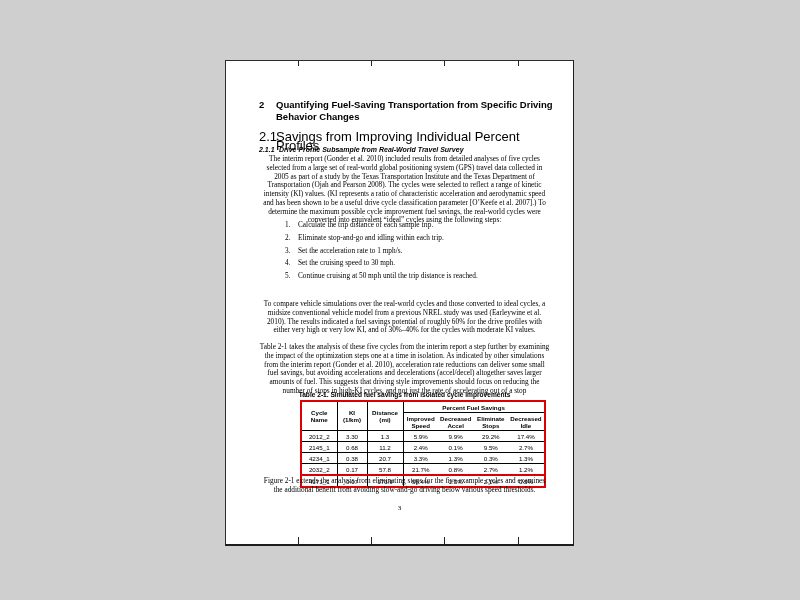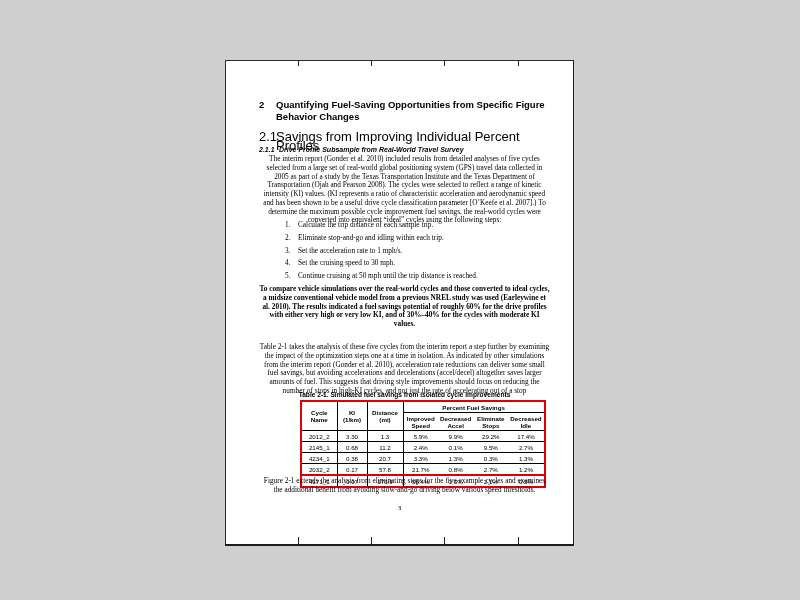--- a/index.html
+++ b/index.html
@@ -32,21 +32,21 @@
   }
   .h3 .hnum{width:20px;flex:none;}
   .para{
     position:absolute;left:33px;width:291px;
     font-size:7.3px;line-height:8.75px;color:#000;text-align:center;
   }
   .p1{top:94px;}
   .steps{position:absolute;left:33px;top:160px;width:291px;font-size:7.3px;line-height:8.7px;color:#000;}
   .step{display:flex;margin-bottom:4.1px;}
   .step .snum{width:13px;flex:none;margin-left:26px;}
-  .p2{top:224px;font-weight:bold;}
+  .p2{top:239px;}
   .p3{top:282px;}
   .tcaption{
     position:absolute;left:33px;top:330px;width:291px;text-align:center;
     font-family:"Liberation Sans",sans-serif;font-weight:bold;font-size:6.6px;color:#000;
   }
   .twrap{position:absolute;left:74px;top:339px;}
   table.data{
     border-collapse:collapse;table-layout:fixed;
     font-family:"Liberation Sans",sans-serif;font-size:6.2px;line-height:7px;
     text-align:center;color:#000;
@@ -78,21 +78,21 @@
     <div class="tick top" style="left:145px"></div>
     <div class="tick top" style="left:218px"></div>
     <div class="tick top" style="left:292px"></div>
     <div class="tick bottom" style="left:72px"></div>
     <div class="tick bottom" style="left:145px"></div>
     <div class="tick bottom" style="left:218px"></div>
     <div class="tick bottom" style="left:292px"></div>
 
     <div class="h1">
       <span class="hnum">2</span>
-      <span>Quantifying Fuel-Saving Opportunities from Specific Figure Behavior Changes</span>
+      <span>Quantifying Fuel-Saving Transportation from Specific Driving Behavior Changes</span>
     </div>
 
     <div class="h2">
       <span class="hnum">2.1</span>
       <span>Savings from Improving Individual Percent Profiles</span>
     </div>
 
     <div class="h3">
       <span class="hnum">2.1.1</span>
       <span>Drive Profile Subsample from Real-World Travel Survey</span>

